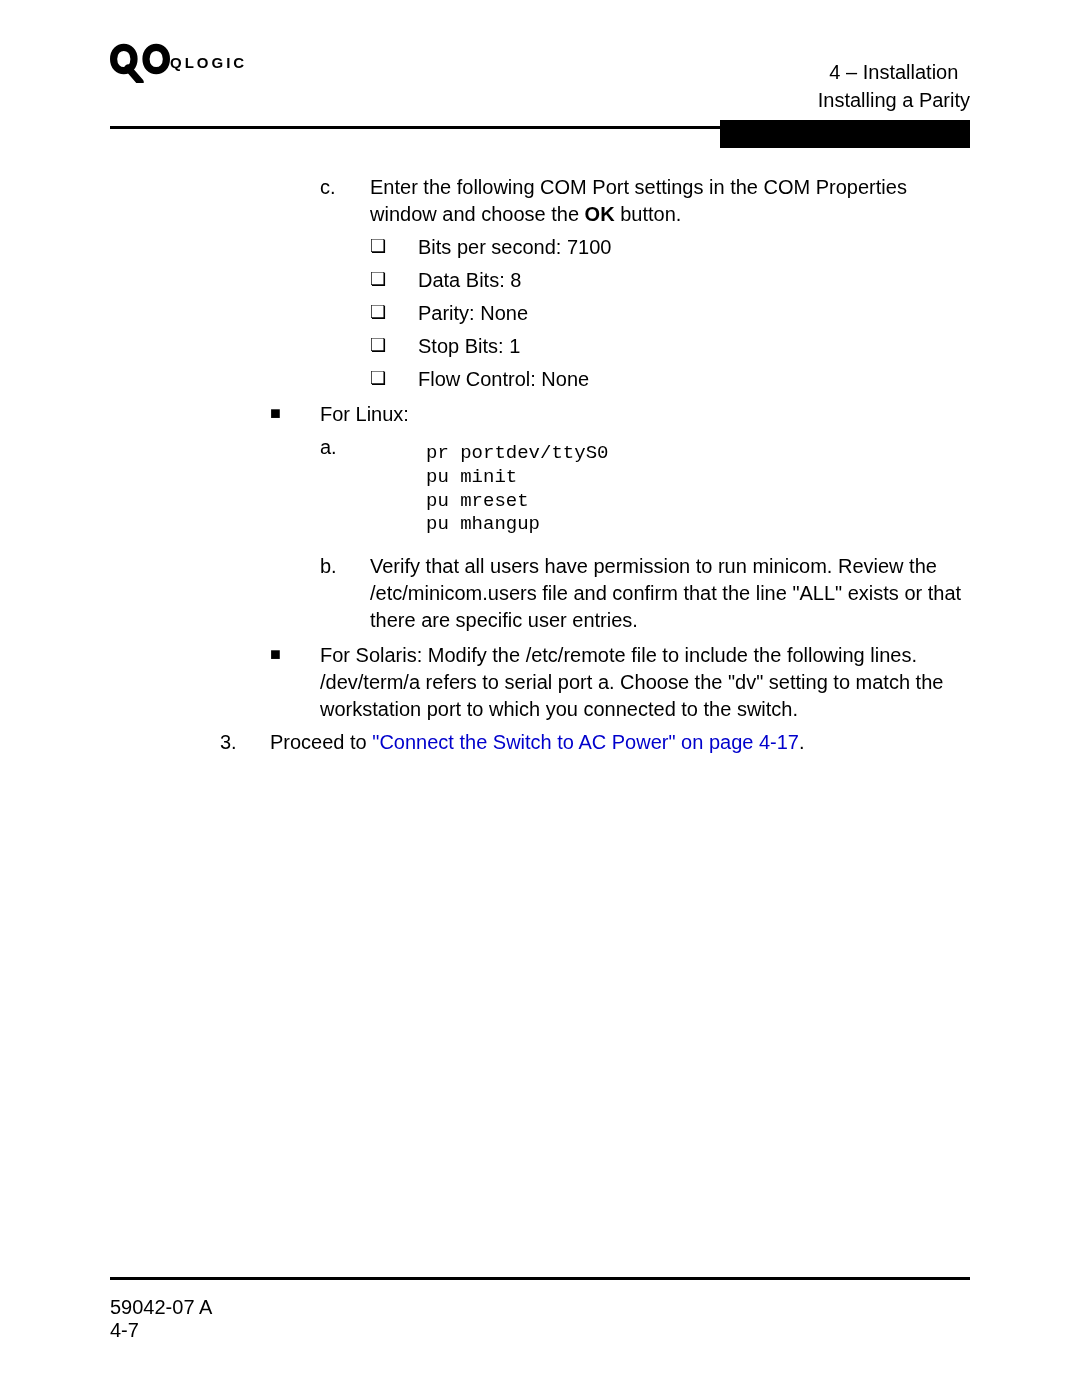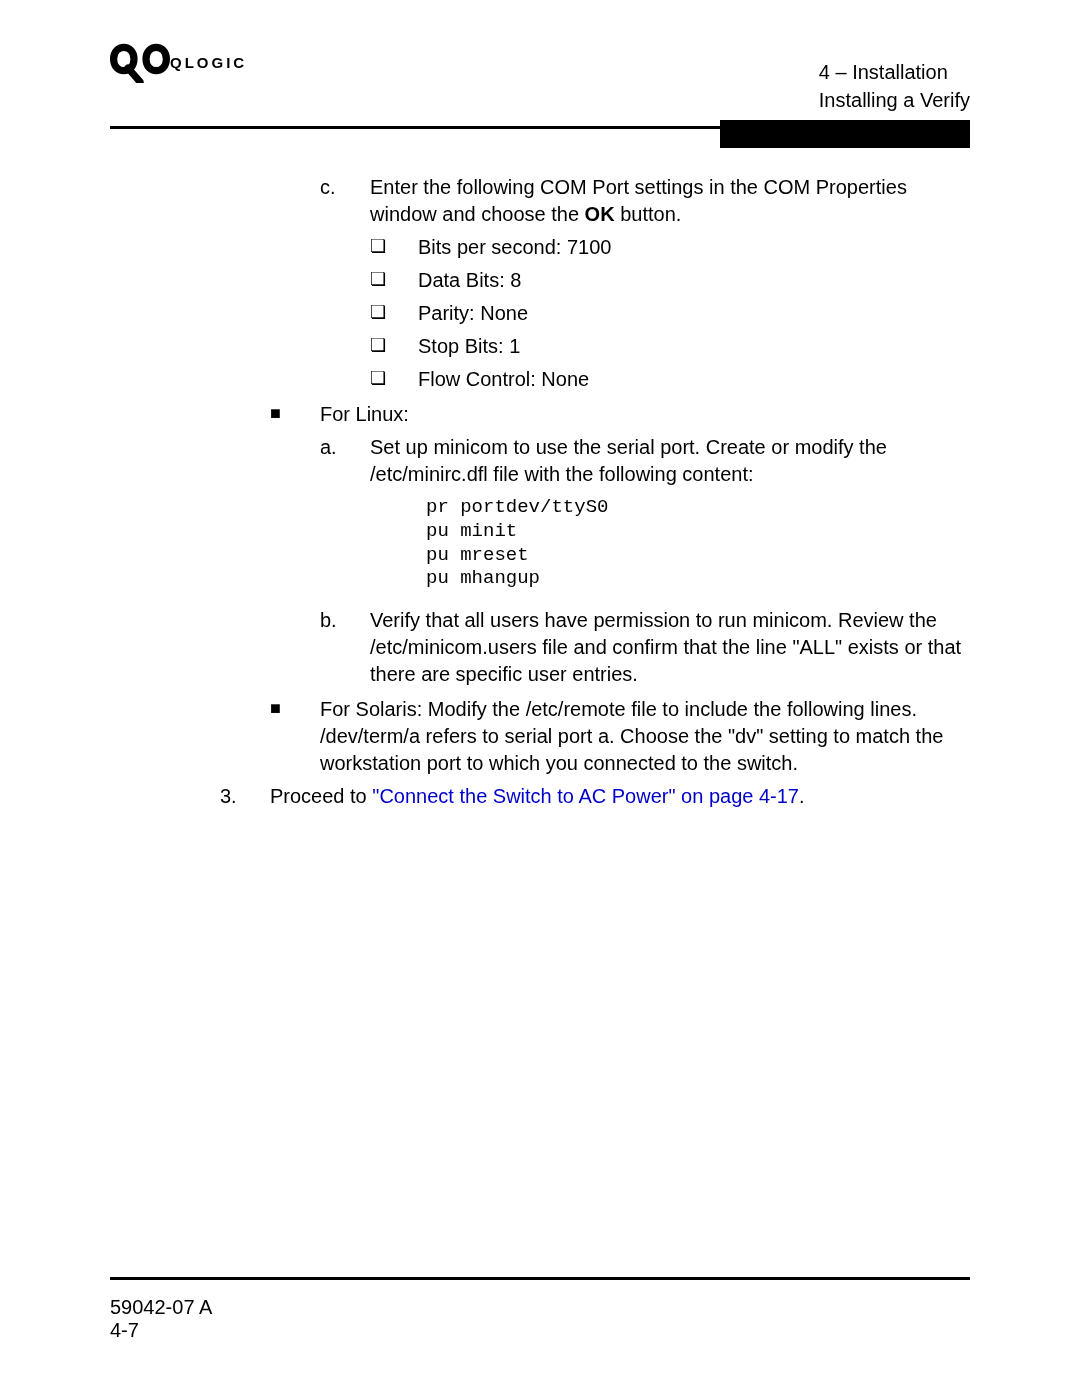--- a/index.html
+++ b/index.html
@@ -26,21 +26,21 @@
       margin-top: -5px;
     }
     .logo-mark svg { width: 60px; height: 48px; }
     .logo-text {
       font-size: 15px;
       font-weight: bold;
       letter-spacing: 3px;
       margin-top: 2px;
     }
     .header-right {
-      text-align: left;
+      text-align: center;
       font-size: 20px;
       line-height: 1.4;
       margin-top: 18px;
     }
     .hrule { border: none; border-top: 3px solid #000; margin: 0; }
     .blackbar {
       position: absolute;
       right: 110px;
       top: 120px;
       width: 250px;
@@ -90,21 +90,21 @@
       <svg viewBox="0 0 100 80">
         <path d="M6 40 C6 14 40 14 40 40 C40 66 6 66 6 40 Z" fill="none" stroke="#000" stroke-width="12"></path>
         <path d="M60 40 C60 14 94 14 94 40 C94 66 60 66 60 40 Z" fill="none" stroke="#000" stroke-width="12"></path>
         <path d="M30 55 L50 78" stroke="#000" stroke-width="12" stroke-linecap="round"></path>
       </svg>
     </div>
     <div class="logo-text">QLOGIC</div>
   </div>
   <div class="header-right">
     <div>4 – Installation</div>
-    <div>Installing a Verify</div>
+    <div>Installing a Parity</div>
   </div>
 </div>
 <hr class="hrule">
 <div class="blackbar"></div>
 
 <div class="content">
 
   <div class="row sub">
     <div class="marker">c.</div>
     <div class="body">
@@ -136,21 +136,20 @@
   </div>
 
   <div class="row">
     <div class="marker bullet">■</div>
     <div class="body">For Linux:</div>
   </div>
 
   <div class="row sub">
     <div class="marker">a.</div>
     <div class="body">
-      <div>Set up minicom to use the serial port. Create or modify the /etc/minirc.dfl file with the following content:</div>
       <div class="code codeblock">pr portdev/ttyS0
 pu minit
 pu mreset
 pu mhangup</div>
     </div>
   </div>
 
   <div class="row sub mb">
     <div class="marker">b.</div>
     <div class="body">Verify that all users have permission to run minicom. Review the /etc/minicom.users file and confirm that the line "ALL" exists or that there are specific user entries.</div>

